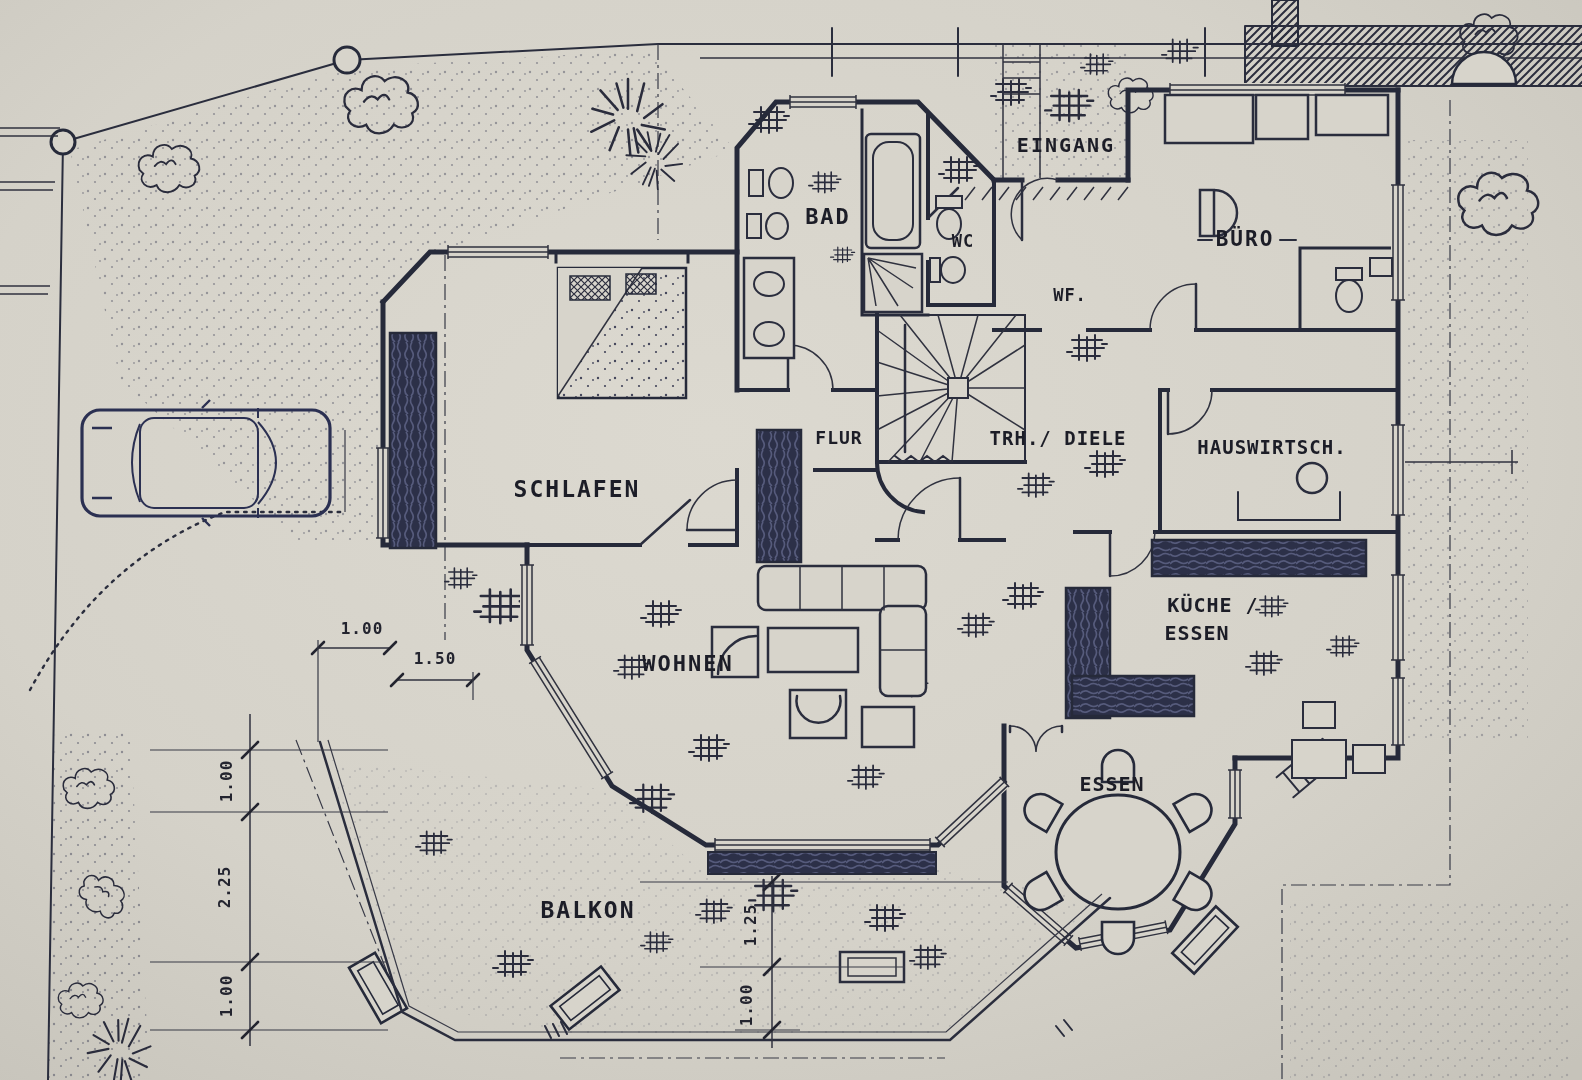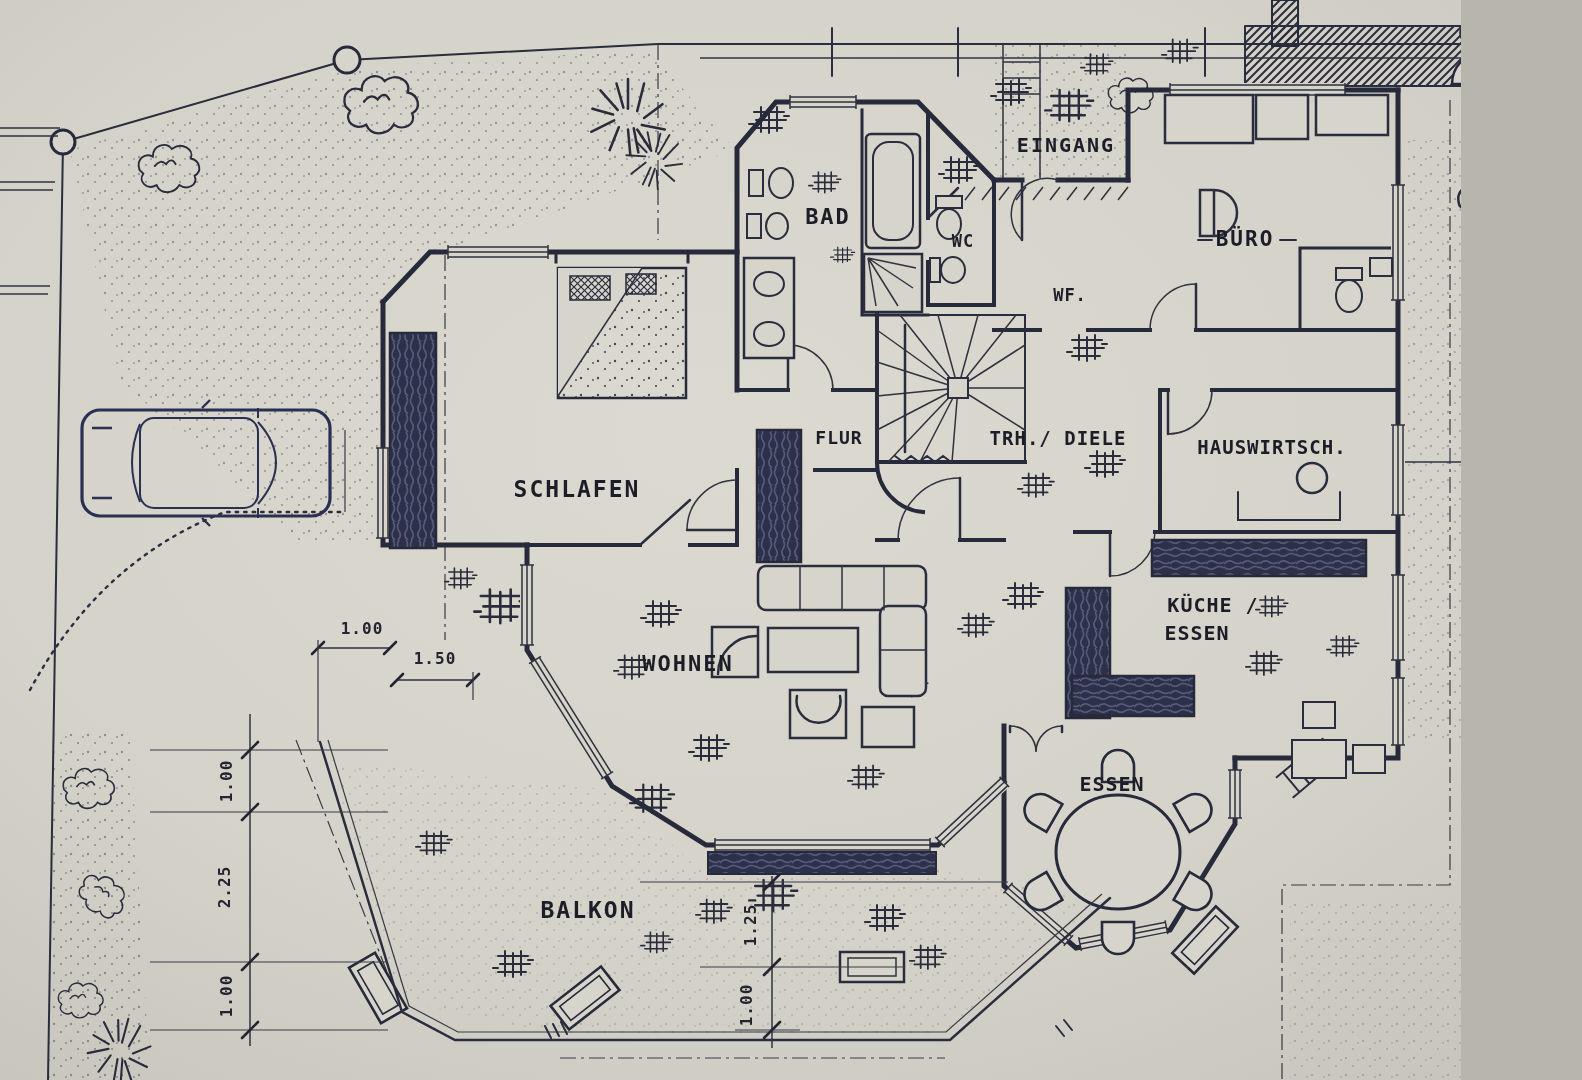--- a/index.html
+++ b/index.html
@@ -1,16 +1,16 @@
 <!DOCTYPE html>
 <html><head>
 <meta charset="utf-8">
 <style>
   html,body{margin:0;padding:0;background:#b8b5ac;}
-  #stage{width:1461px;height:1080px;position:relative;overflow:hidden;
+  #stage{width:1582px;height:1080px;position:relative;overflow:hidden;
          font-family:"DejaVu Sans Mono", monospace;}
   svg{display:block}
   .w5{stroke:#262a3a;stroke-width:5;fill:none;stroke-linecap:square}
   .w4{stroke:#262a3a;stroke-width:4;fill:none;stroke-linecap:square}
   .w3{stroke:#262a3a;stroke-width:3;fill:none;stroke-linecap:square}
   .w25{stroke:#2a2d3d;stroke-width:2.5;fill:none;stroke-linecap:round}
   .w2{stroke:#2a2d3d;stroke-width:2;fill:none;stroke-linecap:round}
   .w15{stroke:#30323f;stroke-width:1.5;fill:none}
   .w12{stroke:#383a47;stroke-width:1.2;fill:none}
   .blue{stroke:#2b3052}

